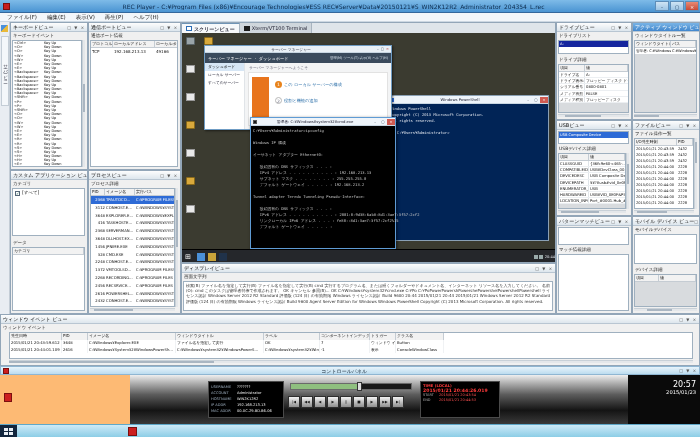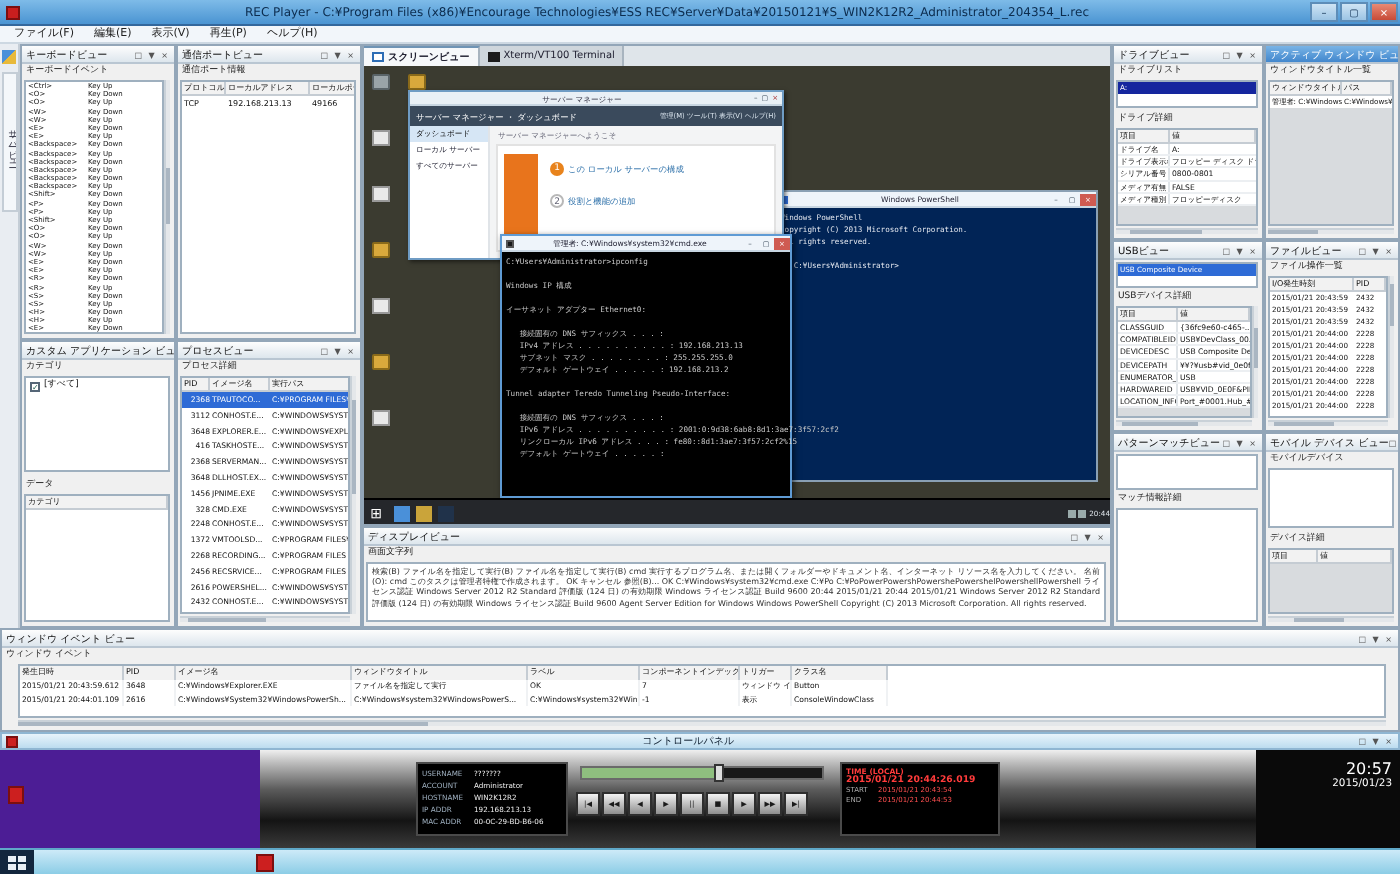--- a/index.html
+++ b/index.html
@@ -115,21 +115,21 @@
 
 .erow{display:flex;white-space:nowrap}
 .erow span{flex:none;font-size:3.8px;line-height:6.8px;height:6.8px;padding-left:1px;overflow:hidden;border-right:1px solid #f0f2f4}
 .eh span{font-size:4px;background:#f2f2f2;border-right:1px solid #c5ccd3}
 .ec0{width:52px}.ec1{width:26px}.ec2{width:88px}.ec3{width:88px}.ec4{width:56px}.ec5{width:50px}.ec6{width:26px}.ec7{width:48px}
 
 .cpcap{position:absolute;left:0;top:366px;width:700px;height:9px;background:linear-gradient(#e8f4fb,#bcdcef);border:1px solid #8fb6d2;display:flex;align-items:center}
 .cpcap .redico{width:6px;height:6px;background:#cc1f1f;border:1px solid #7c0f0f;margin-left:2px;flex:none}
 .cpcap .t{flex:1;text-align:center;font-size:5px;color:#123}
 .cpcap .pbtn{margin-right:2px}
-.cpbody{position:absolute;left:0;top:375px;width:700px;height:49px;background:#4c1d95}
+.cpbody{position:absolute;left:0;top:375px;width:700px;height:49px;background:#fdba74}
 .minired{position:absolute;left:4px;top:18px;width:8px;height:9px;background:#cc1f1f;border:1px solid #7c0f0f}
 .consolebar{position:absolute;left:130px;top:0;width:570px;height:49px;background:linear-gradient(180deg,#efefef 0%,#b9b9b9 14%,#5c5c5c 40%,#141414 72%,#3a3a3a 100%)}
 .conrt{position:absolute;right:0;top:0;width:72px;height:49px;background:#0a0a0a}
 .lcd{position:absolute;background:#000;border:1px solid #4a4a4a}
 .lcdL{left:78px;top:6px;width:76px;height:37px;padding:2px}
 .lrow{display:flex;font-size:3.6px;line-height:6px;white-space:nowrap;overflow:hidden}
 .lk{width:26px;color:#9fb0c0;flex:none}.lv{color:#eee;flex:1}
 .slider{position:absolute;left:160px;top:8px;width:122px;height:7px;background:#191919;border:1px solid #6a6a6a}
 .sfill{position:absolute;left:0;top:0;bottom:0;background:#8fbf7f}
 .shandle{position:absolute;top:-2px;width:5px;height:9px;background:#ddd;border:1px solid #333;margin-left:-2px}

